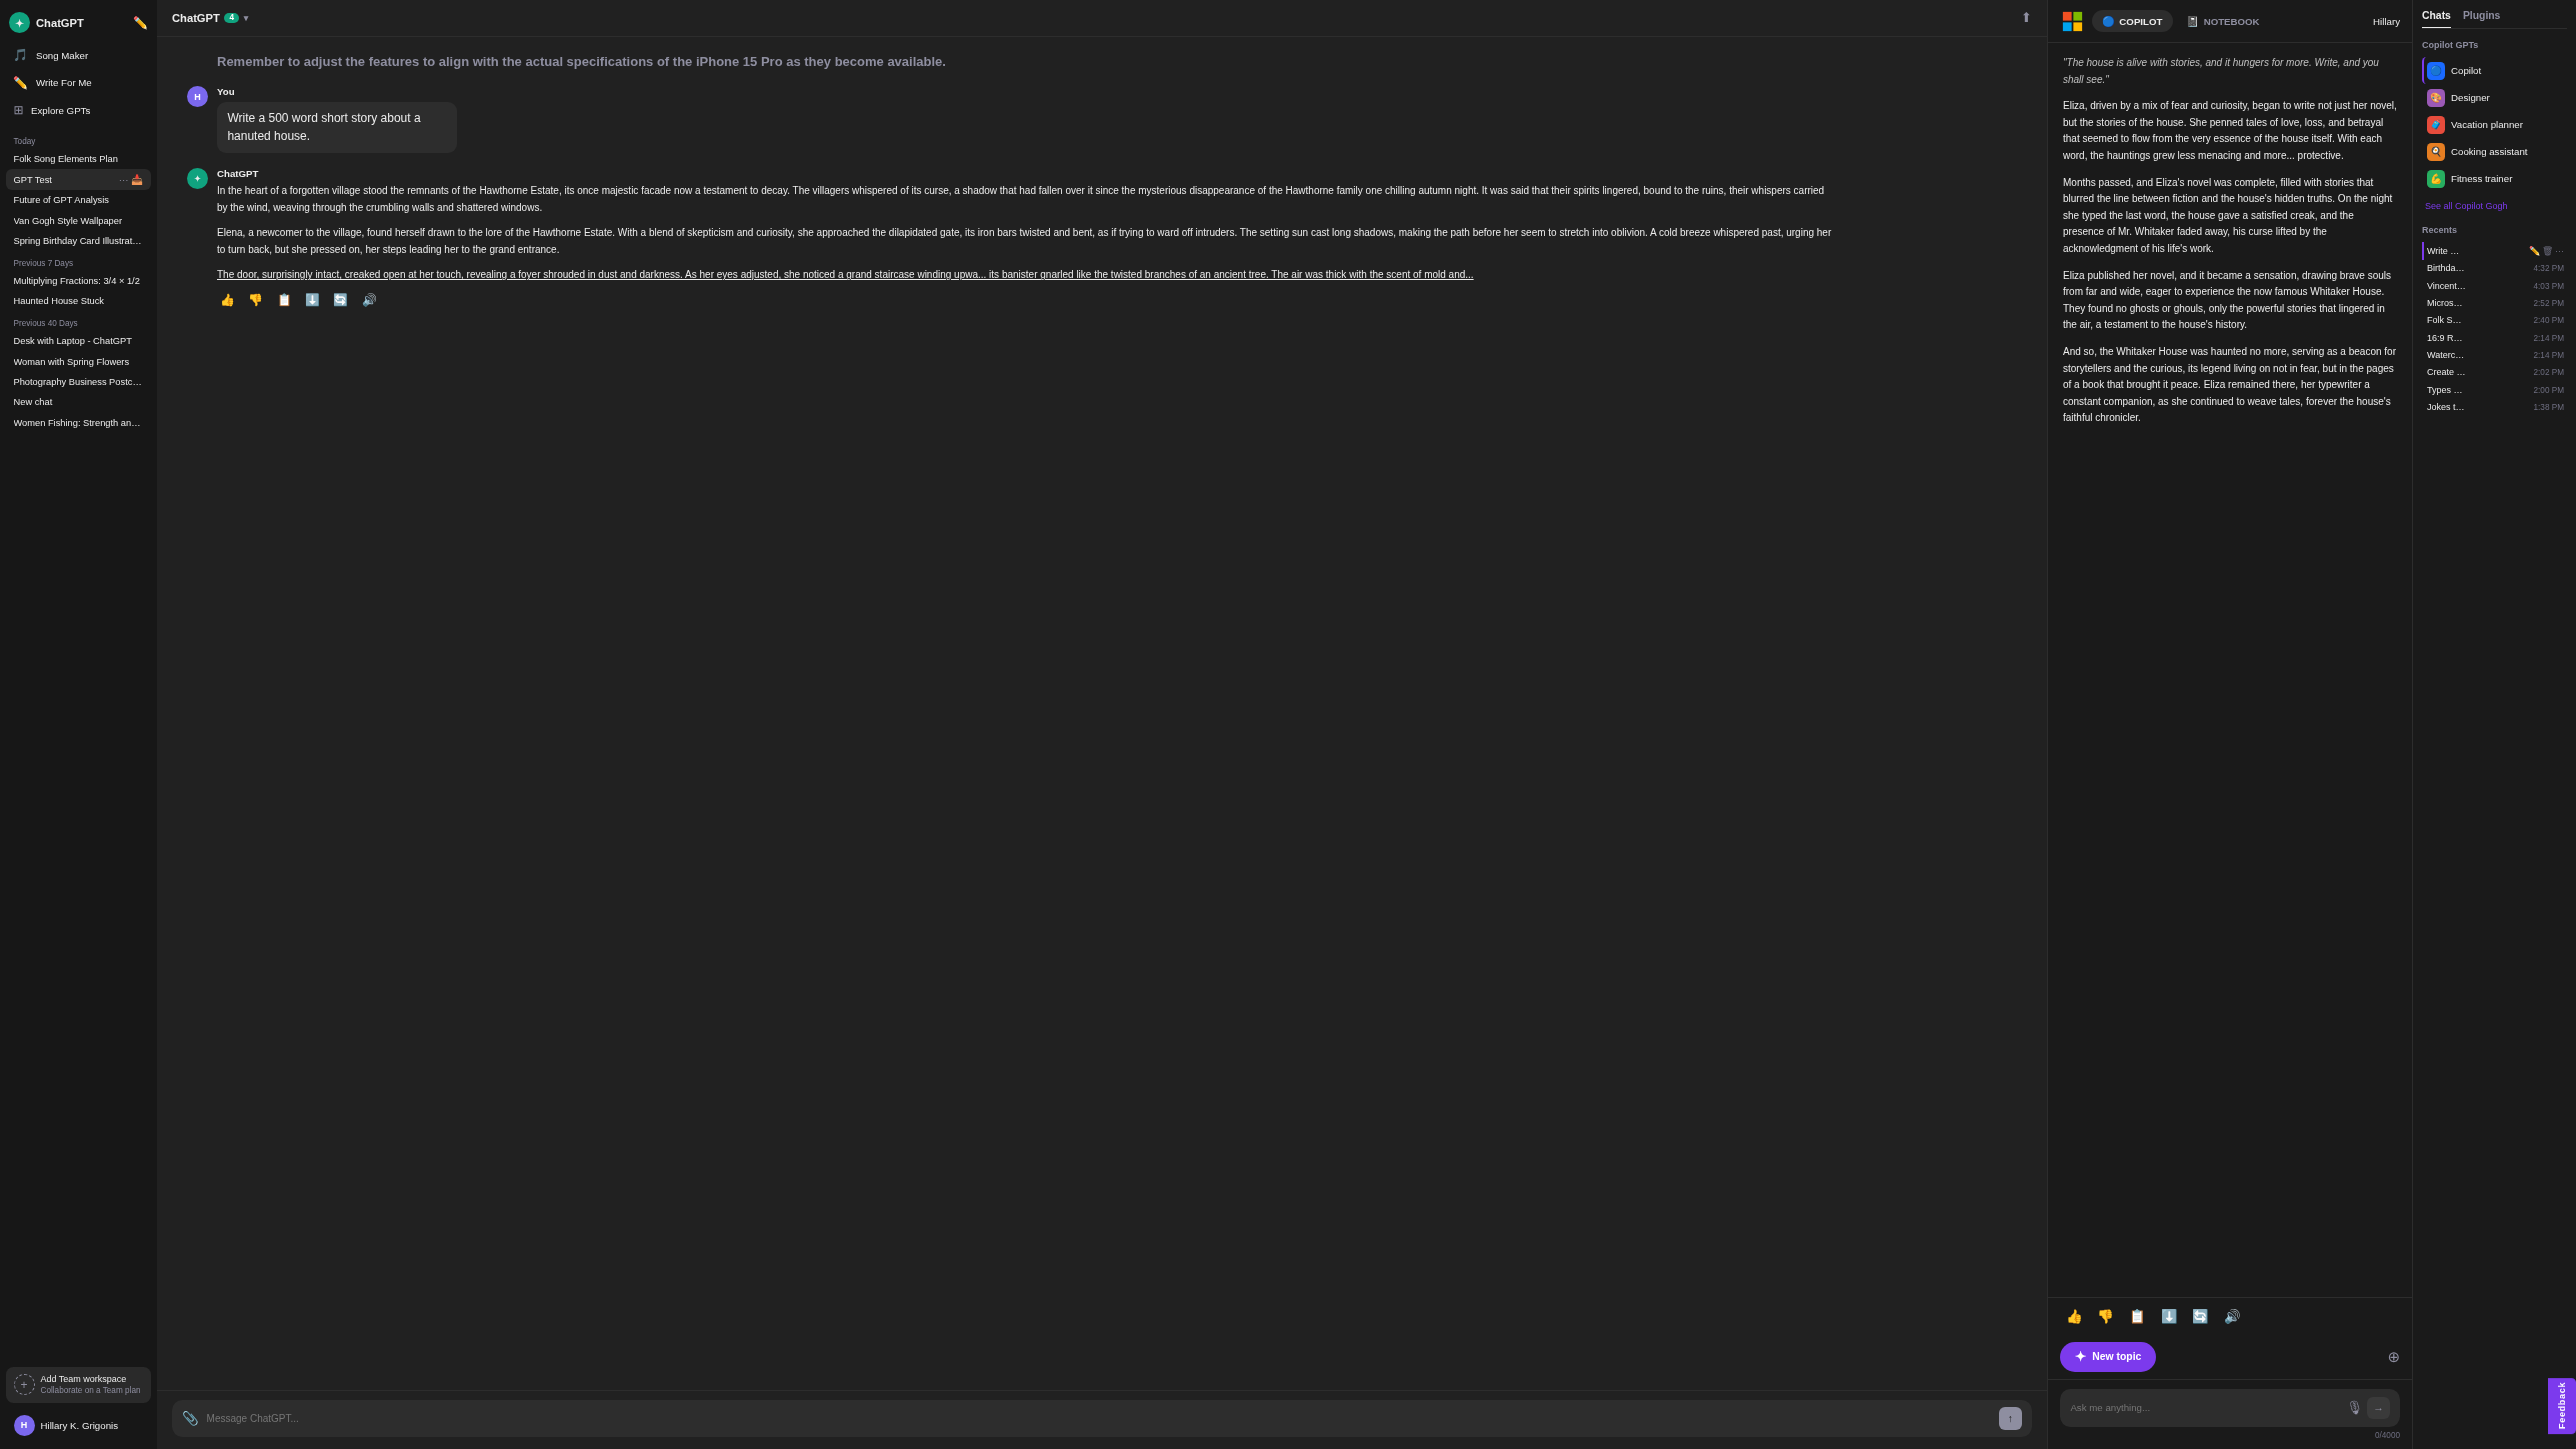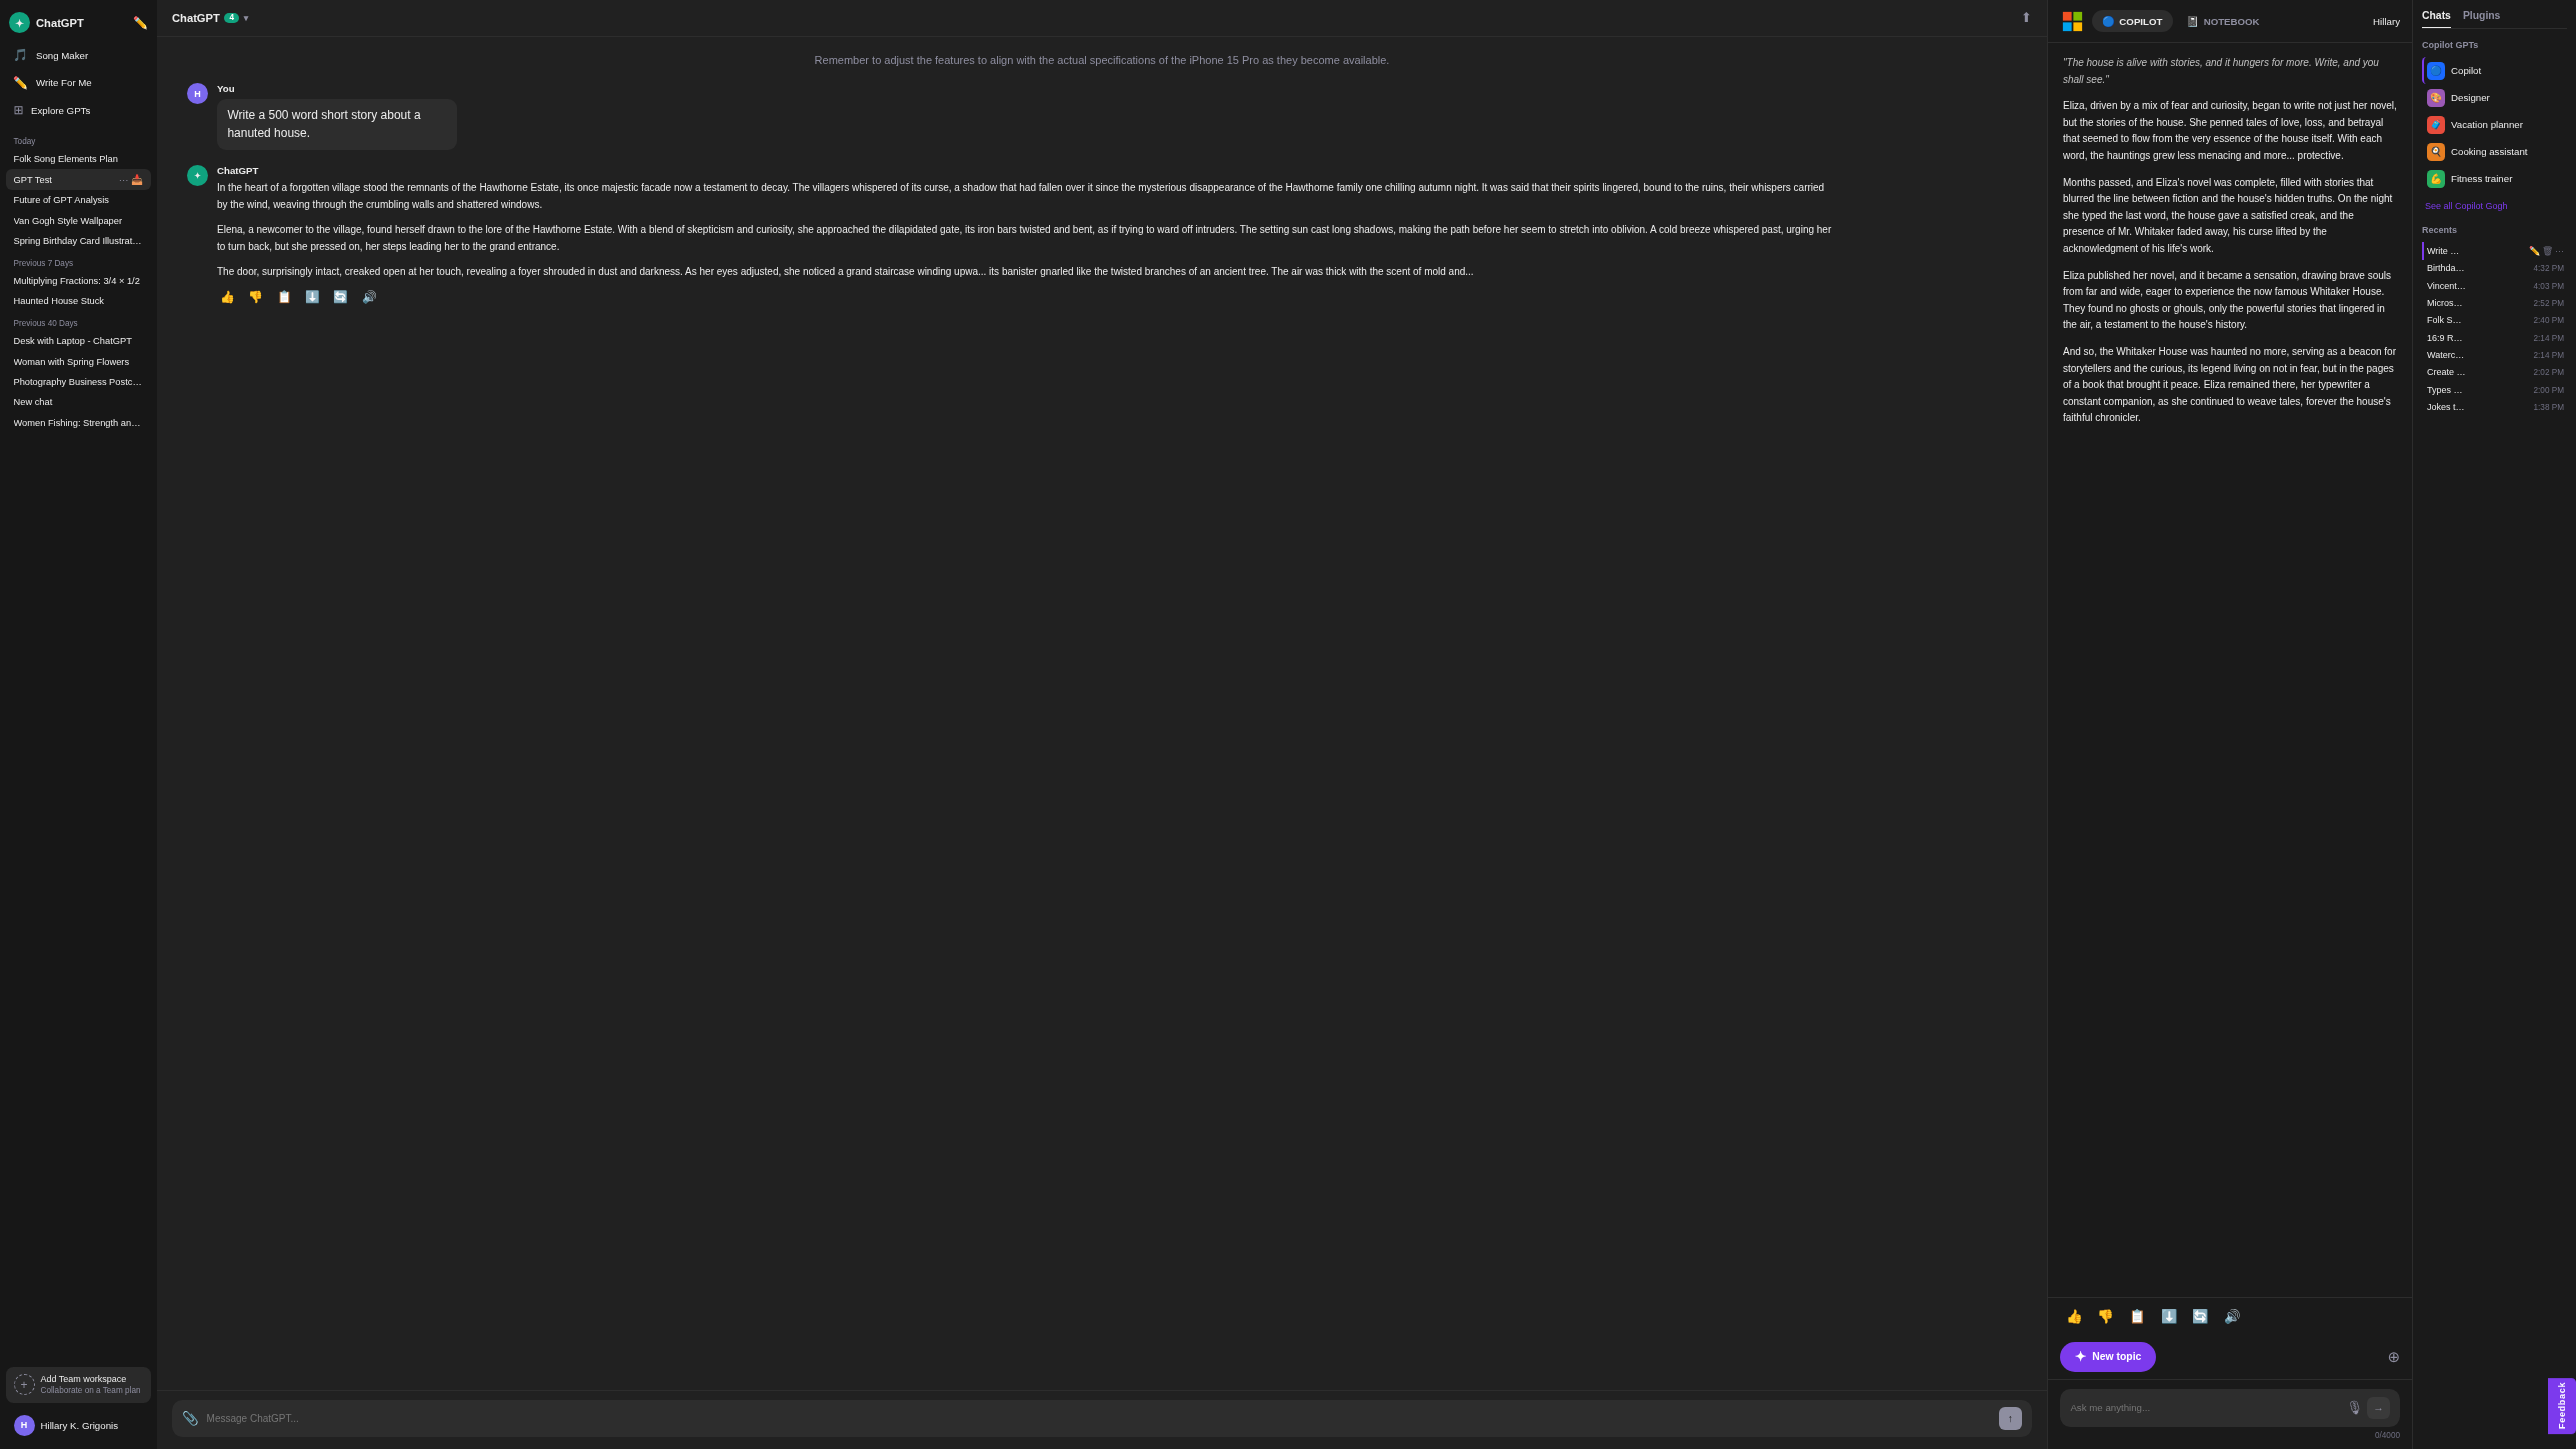--- a/index.html
+++ b/index.html
@@ -38,32 +38,32 @@
     .chat-header { display: flex; align-items: center; justify-content: space-between; padding: 10.4px 15px; border-bottom: 0.7px solid #2d2d2d; }
     .chat-title { display: flex; align-items: center; gap: 4.5px; font-size: 11.2px; font-weight: 600; color: #ececec; cursor: pointer; }
     .chat-title-badge { background: #10a37f; color: white; border-radius: 7.5px; padding: 0.7px 5.2px; font-size: 8.2px; font-weight: 700; }
     .chat-title-chevron { color: #8e8ea0; font-size: 9px; }
     .chat-export-icon { color: #8e8ea0; font-size: 13.4px; cursor: pointer; }
 
     .chat-messages { flex: 1; overflow-y: auto; padding: 15px 30px; display: flex; flex-direction: column; gap: 15px; }
     .chat-messages::-webkit-scrollbar { width: 4.5px; }
     .chat-messages::-webkit-scrollbar-thumb { background: #444; border-radius: 2.2px; }
 
-    .system-note { color: #8e8ea0; font-size: 11px; line-height: 1.5; text-align: center; padding: 0 30px; }
+    .system-note { color: #8e8ea0; font-size: 13px; line-height: 1.5; text-align: left; padding: 0 30px; font-weight: bold; }
 
     .user-message { display: flex; align-items: flex-start; gap: 9px; }
     .user-msg-avatar { width: 21px; height: 21px; border-radius: 50%; background: #7b68ee; display: flex; align-items: center; justify-content: center; font-size: 9px; color: white; font-weight: 600; flex-shrink: 0; }
     .user-msg-content { background: #2d2d2d; border-radius: 9px; padding: 7.5px 10.4px; font-size: 12px; color: #ececec; line-height: 1.5; max-width: 80%; }
 
     .bot-message { display: flex; align-items: flex-start; gap: 9px; }
     .bot-msg-avatar { width: 21px; height: 21px; border-radius: 50%; background: #10a37f; display: flex; align-items: center; justify-content: center; font-size: 9.7px; flex-shrink: 0; }
     .bot-msg-label { font-size: 9.7px; font-weight: 600; color: #ececec; margin-bottom: 4.5px; }
     .bot-msg-content { font-size: 10px; color: #ececec; line-height: 1.65; max-width: 90%; }
     .bot-msg-content p { margin-bottom: 9px; }
-    .bot-msg-content p:last-child { margin-bottom: 0; }
+    .bot-msg-content p:last-child { margin-bottom: 0; text-decoration: underline; }
     .bot-msg-wrapper { flex: 1; min-width: 0; }
 
     .message-actions { display: flex; gap: 7.5px; margin-top: 6px; color: #8e8ea0; font-size: 12px; }
     .msg-action-btn { cursor: pointer; padding: 3px; border-radius: 3px; }
 
     .chat-input-area { padding: 9px 15px 12px; background: #212121; border-top: 0.7px solid #2d2d2d; }
     .chat-input-wrapper { display: flex; align-items: center; gap: 7.5px; background: #2d2d2d; border-radius: 10.4px; padding: 7.5px 10.4px; }
     .chat-input-attach { color: #8e8ea0; font-size: 13.4px; cursor: pointer; }
     .chat-input { flex: 1; background: transparent; border: none; outline: none; color: #ececec; font-size: 10px; resize: none; }
     .chat-input-send { width: 22.4px; height: 22.4px; background: #8e8ea0; border-radius: 6px; display: flex; align-items: center; justify-content: center; cursor: pointer; }

